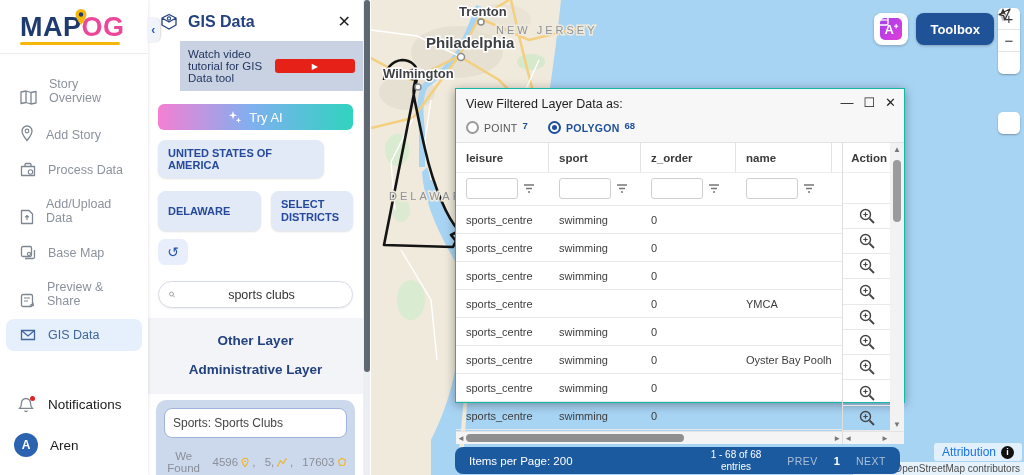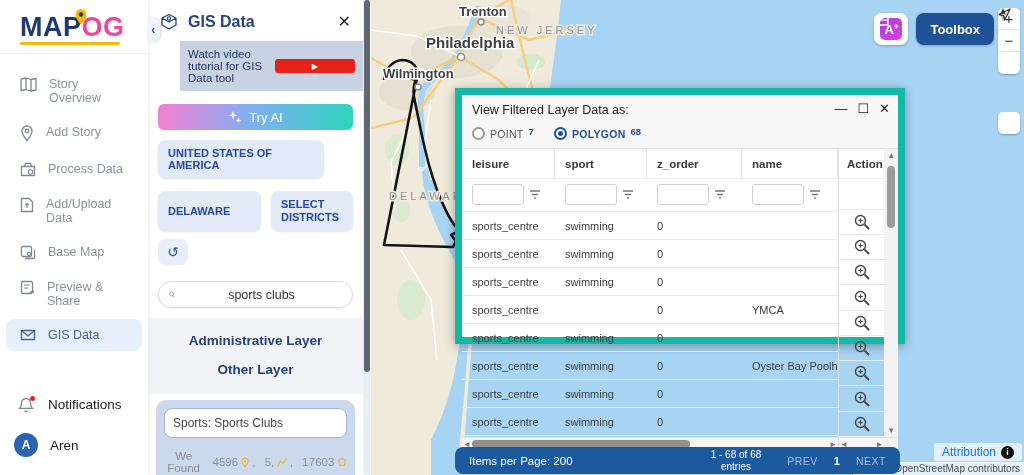--- a/index.html
+++ b/index.html
@@ -27,21 +27,21 @@
 
   
   .sidebar { position:absolute; left:0; top:0; width:148px; height:475px; background:#fff; box-shadow:1px 0 3px rgba(0,0,0,.08); z-index:30; }
   .logo { padding:12px 0 10px 20px; font-size:27px; font-weight:800; letter-spacing:.5px; position:relative; border-bottom:1px solid #ececec; }
   .logo .map-part { color:#1e3a6e; }
   .logo .og-part { color:#ec4899; position:relative; }
   .logo-pin { position:absolute; left:74px; top:8px; }
   .logo-underline { position:absolute; left:20px; bottom:8px; width:100px; height:3px; background:#f5b70a; border-radius:2px; }
   .collapse-tab { position:absolute; right:-12px; top:18px; width:13px; height:24px; background:#f0f4fa; border-radius:0 6px 6px 0; color:#2b5aa6; font-size:12px; display:flex; align-items:center; justify-content:center; cursor:pointer; box-shadow:1px 0 2px rgba(0,0,0,.15); }
   .nav { margin-top:14px; }
-  .nav-item { display:flex; align-items:flex-start; gap:12px; padding:9px 10px 9px 14px; margin:2px 6px; color:#8b929c; font-size:12.5px; cursor:pointer; border-radius:8px; }
+  .nav-item { display:flex; align-items:flex-end; gap:12px; padding:9px 10px 9px 14px; margin:2px 6px; color:#8b929c; font-size:12.5px; cursor:pointer; border-radius:8px; }
   .nav-item svg { flex:0 0 auto; }
   .nav-item.active { background:#e6effc; color:#41669c; }
   .sidebar-bottom { position:absolute; bottom:10px; left:0; width:100%; }
   .notif { display:flex; align-items:center; gap:14px; padding:8px 14px 14px 18px; font-size:13.5px; color:#1b1b1b; cursor:pointer; position:relative; }
   .notif-dot { position:absolute; left:30px; top:8px; width:5px; height:5px; background:#e02424; border-radius:50%; }
   .user { display:flex; align-items:center; gap:12px; padding:6px 14px 8px 14px; font-size:13.5px; color:#1b1b1b; cursor:pointer; }
   .avatar { width:24px; height:24px; border-radius:50%; background:#2c63b0; color:#fff; font-size:12px; display:flex; align-items:center; justify-content:center; font-weight:bold; }
 
   
   .panel { position:absolute; left:148px; top:0; width:215px; height:475px; background:#fff; z-index:25; box-shadow:1px 0 3px rgba(0,0,0,.1); }
@@ -63,21 +63,21 @@
   .search-box { margin:16px 10px 10px 10px; width:195px; height:27px; border:1px solid #d6dbe3; border-radius:16px; display:flex; align-items:center; padding:0 10px; gap:6px; background:#fff; box-shadow:0 1px 2px rgba(0,0,0,.06); }
   .search-box input { border:none; outline:none; flex:1; font-size:12.5px; color:#333; text-align:center; font-family:inherit; background:transparent; }
   .layer-section { background:#f2f4f7; padding:8px 0 10px 0; margin-top:6px; }
   .layer-link { text-align:center; color:#24427f; font-weight:bold; font-size:13.5px; padding:7px 0; cursor:pointer; }
   .layer-card { margin:6px 8px 0 8px; background:#ccd9ec; border-radius:10px; padding:8px 8px 10px 8px; }
   .layer-select { background:#fff; border:1px solid #9fb4d8; border-radius:8px; font-size:12px; color:#444; padding:7px 8px; cursor:pointer; }
   .found-line { text-align:center; color:#8a8f98; font-size:11.5px; margin-top:12px; display:flex; justify-content:center; align-items:center; gap:3px; }
   .hint-line { text-align:center; color:#8a8f98; font-size:11px; margin-top:7px; }
 
   
-  .twin { position:absolute; left:455px; top:88px; width:450px; height:256px; background:#fff; z-index:20; box-shadow:0 2px 10px rgba(0,0,0,.35); border:7px solid #14b8a6; }
+  .twin { position:absolute; left:455px; top:88px; width:450px; height:315px; background:#fff; z-index:20; box-shadow:0 2px 10px rgba(0,0,0,.35); border:1px solid #14b8a6; }
   .twin-titlebar { background:#f7f7f7; padding:8px 10px 8px 10px; position:relative; border-bottom:1px solid #e2e2e2; }
   .twin-title { font-size:12.5px; color:#222; }
   .twin-controls { position:absolute; right:8px; top:6px; display:flex; gap:10px; color:#222; font-size:13px; }
   .twin-controls span { cursor:pointer; }
   .radio-row { display:flex; align-items:center; gap:20px; margin-top:9px; }
   .radio-opt { display:flex; align-items:flex-start; gap:5px; cursor:pointer; }
   .radio-circle { width:13px; height:13px; border:2px solid #9a9a9a; border-radius:50%; background:#fff; margin-top:1px; }
   .radio-circle.sel { border-color:#1d4f9c; position:relative; }
   .radio-circle.sel::after { content:""; position:absolute; left:2px; top:2px; width:5px; height:5px; border-radius:50%; background:#1d4f9c; }
   .radio-label { font-size:10.5px; color:#555; letter-spacing:.3px; margin-top:2px; }
@@ -462,22 +462,22 @@
     </div>
     <button class="undo-btn">↺</button>
     <div class="search-box">
       <svg width="13" height="13" viewBox="0 0 13 13">
           <circle cx="5.5" cy="5.5" r="4.3" fill="none" stroke="#777" stroke-width="1.4"></circle>
           <path d="M8.8 8.8 L12.4 12.4" stroke="#777" stroke-width="1.6"></path>
         </svg>
       <input value="sports clubs" style="">
     </div>
     <div class="layer-section">
+      <div class="layer-link">Other Layer</div>
       <div class="layer-link">Administrative Layer</div>
-      <div class="layer-link">Other Layer</div>
     </div>
     <div class="layer-card">
       <div class="layer-select">Sports: Sports Clubs</div>
       <div class="found-line">
         <span>We Found</span>&nbsp;
         <span>4596</span>
         <svg width="11" height="13" viewBox="0 0 11 13">
             <path d="M5.5 0.8 a4 4 0 0 1 4 4 c0 2.8-4 7.4-4 7.4 s-4-4.6-4-7.4 a4 4 0 0 1 4-4 Z" fill="none" stroke="#f0b429" stroke-width="1.4"></path>
             <circle cx="5.5" cy="4.8" r="1.2" fill="#f0b429"></circle>
           </svg><span>,</span>&nbsp;

